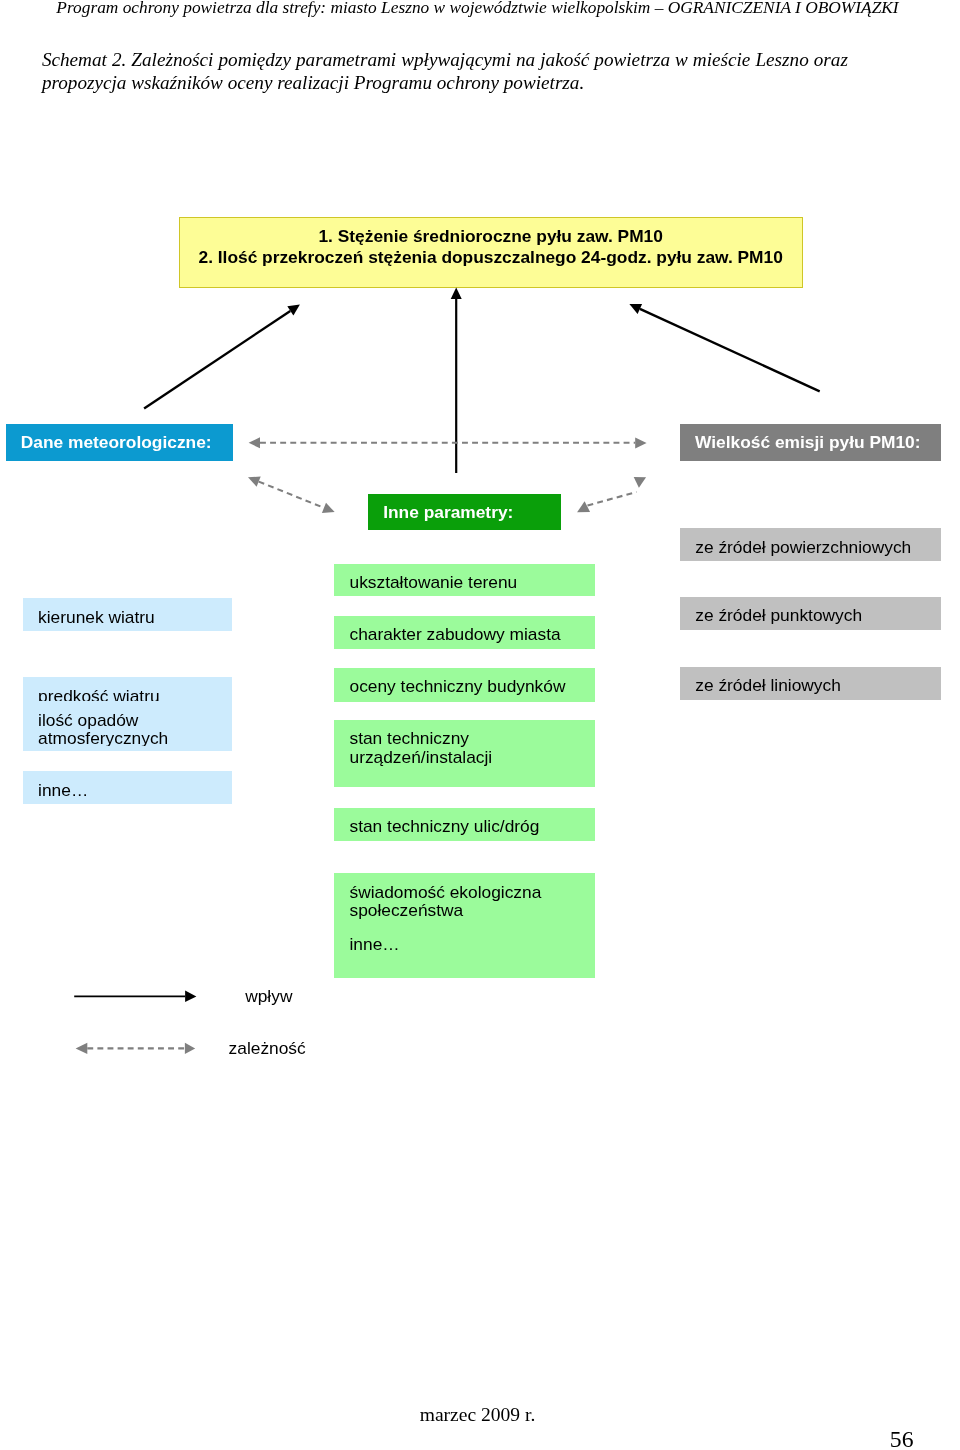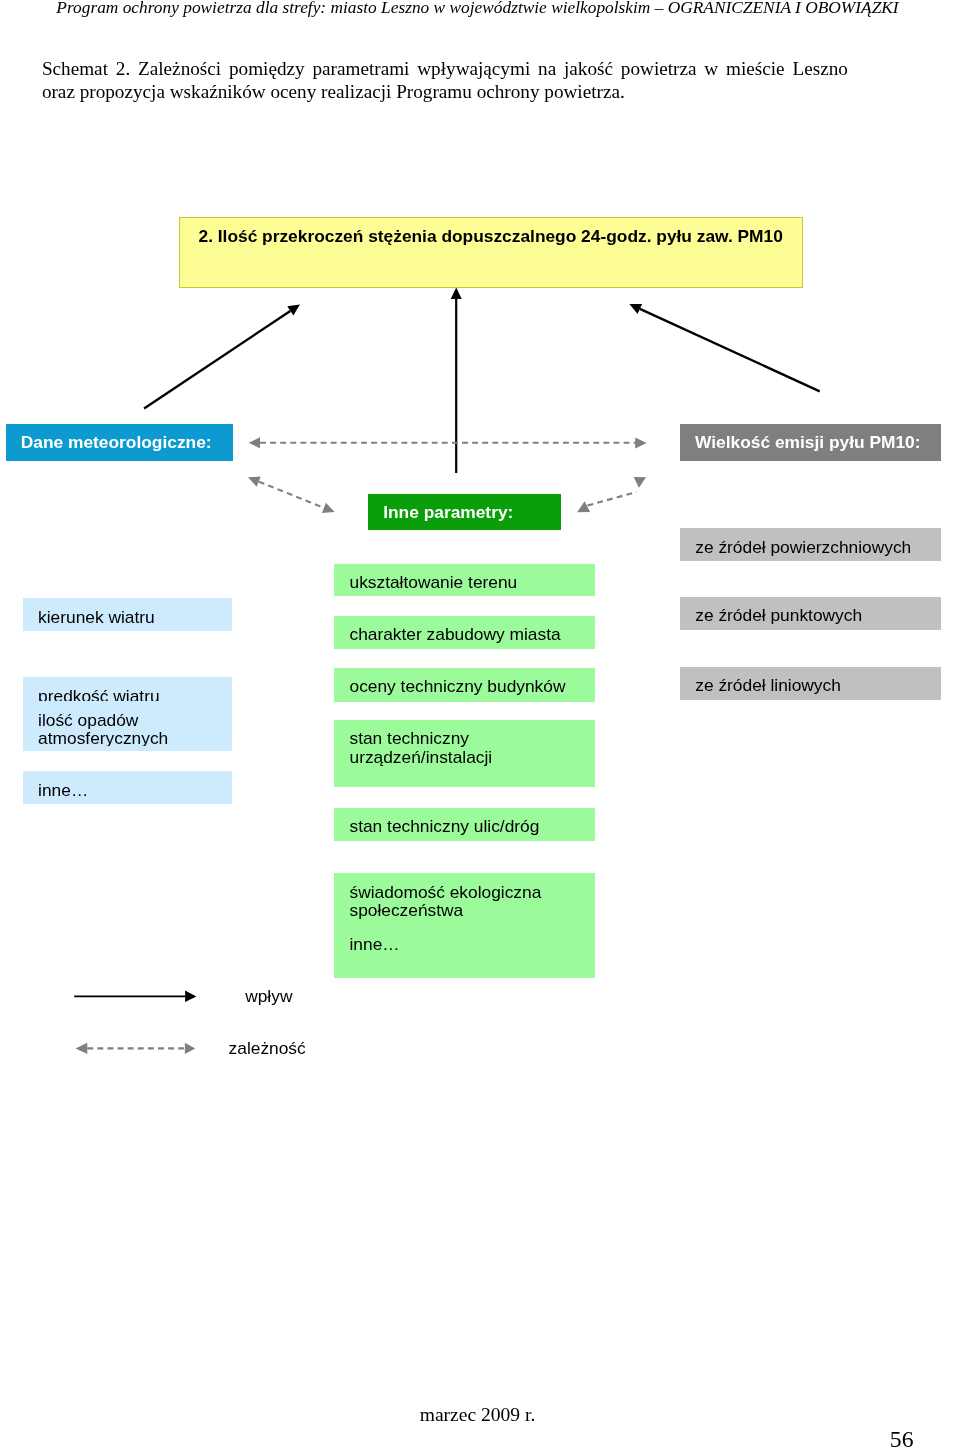--- a/index.html
+++ b/index.html
@@ -4,22 +4,22 @@
 <title>Program ochrony powietrza</title>
 <style>
   html,body{margin:0;padding:0;}
   body{width:960px;height:1450px;background:#ffffff;position:relative;overflow:hidden;
        font-family:"Liberation Serif",serif;color:#000;}
   .page{position:absolute;inset:0;}
   
   .run-head{position:absolute;left:0;top:-0.7px;width:955px;text-align:center;
             font-family:"Liberation Serif",serif;font-style:italic;font-weight:normal;
             font-size:17.35px;line-height:17px;}
-  .caption{position:absolute;left:41.9px;top:57px;width:806px;
-           font-family:"Liberation Serif",serif;font-weight:normal;
+  .caption{position:absolute;left:41.9px;top:48px;width:806px;
+           font-family:"Liberation Serif",serif;font-style:italic;font-weight:normal;
            font-size:19.2px;line-height:23.2px;text-align:justify;}
   .footer-date{position:absolute;left:0;top:1403.5px;width:955px;text-align:center;
                font-family:"Liberation Serif",serif;font-size:19.56px;line-height:22px;}
   .page-num{position:absolute;left:0;top:1426px;width:913.5px;text-align:right;
             font-family:"Liberation Serif",serif;font-size:23.7px;line-height:26px;}
 
   
   .dgm{position:absolute;left:0;top:0;width:960px;height:1450px;}
   .bx{position:absolute;box-sizing:border-box;overflow:hidden;
       font-family:"Liberation Sans",sans-serif;font-size:17.35px;line-height:18.3px;}
@@ -47,20 +47,21 @@
 <body>
 
 <div class="page">
 
   <div class="run-head">Program ochrony powietrza dla strefy: miasto Leszno w województwie wielkopolskim – OGRANICZENIA I OBOWIĄZKI</div>
   <div class="caption">Schemat 2. Zależności pomiędzy parametrami wpływającymi na jakość powietrza w mieście Leszno oraz propozycja wskaźników oceny realizacji Programu ochrony powietrza.</div>
 
   <div class="dgm">
 
     <div class="bx yellowbox">
+      <span>1. Stężenie średnioroczne pyłu zaw. PM10</span>
       <span>2. Ilość przekroczeń stężenia dopuszczalnego 24-godz. pyłu zaw. PM10</span>
     </div>
 
     <div class="bx hdr-blue">Dane meteorologiczne:</div>
     <div class="bx hdr-gray">Wielkość emisji pyłu PM10:</div>
     <div class="bx hdr-green">Inne parametry:</div>
 
     <div class="bx lb" style="top:598.1px;height:32.9px;">kierunek wiatru</div>
     <div class="bx lb" style="top:677px;height:28px;">prędkość wiatru</div>
     <div class="bx lb clipbot" style="top:701.3px;height:49.5px;--cliph:4.6px;">ilość opadów atmosferycznych</div>

